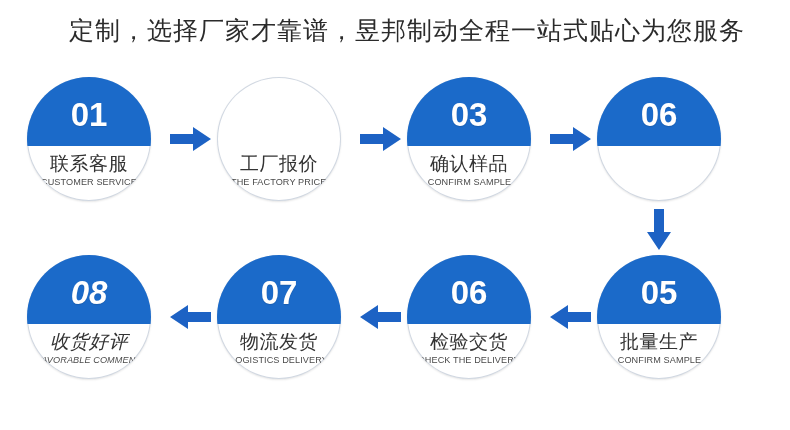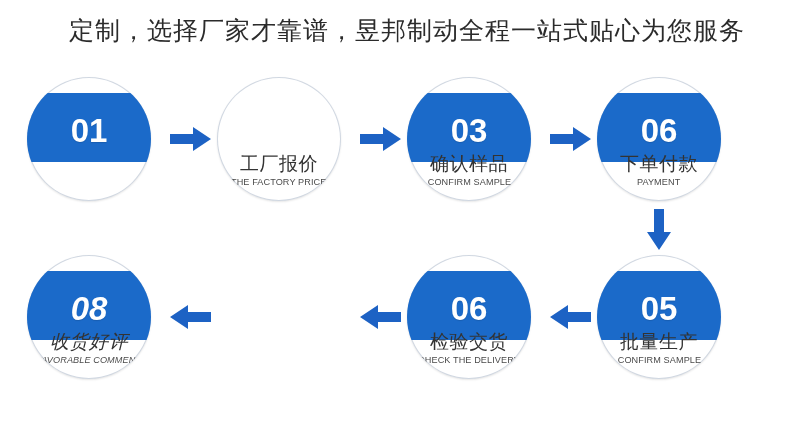--- a/index.html
+++ b/index.html
@@ -43,21 +43,21 @@
     height: 124px;
     border-radius: 50%;
     overflow: hidden;
     background: #ffffff;
     box-shadow: 0 0 0 1px rgba(120,140,170,0.35) inset,
                 0 1px 2px rgba(0,0,0,0.10);
   }
   .step .top {
     position: absolute;
     left: 0;
-    top: 16px;
+    top: 0;
     width: 100%;
     height: 55.5%;
     background: #1B6AC9;
     display: flex;
     align-items: center;
     justify-content: center;
   }
   .step .num {
     color: #ffffff;
     font-size: 33px;
@@ -109,20 +109,24 @@
 <body>
 
 <div id="stage">
 
   <div class="title">定制，选择厂家才靠谱，昱邦制动全程一站式贴心为您服务</div>
 
   <div class="step" style="left:27px; top:77px;">
     <div class="top">
       <span class="num">01</span>
     </div>
+    <div class="bottom">
+      <span class="cn">联系客服</span>
+      <span class="en">CUSTOMER SERVICE</span>
+    </div>
   </div>
 
   <div class="arrow" style="left:170px; top:125px;">
     <svg width="42" height="28" viewBox="0 0 42 28">
       <path d="M0 9 L23 9 L23 2 L41 14 L23 26 L23 19 L0 19 Z" fill="#1D62C4"></path>
     </svg>
   </div>
 
   <div class="step" style="left:217px; top:77px;">
     <div class="bottom">
@@ -149,24 +153,20 @@
 
   <div class="arrow" style="left:550px; top:125px;">
     <svg width="42" height="28" viewBox="0 0 42 28">
       <path d="M0 9 L23 9 L23 2 L41 14 L23 26 L23 19 L0 19 Z" fill="#1D62C4"></path>
     </svg>
   </div>
 
   <div class="step" style="left:597px; top:77px;">
     <div class="top">
       <span class="num">06</span>
-    </div>
-    <div class="bottom">
-      <span class="cn">下单付款</span>
-      <span class="en">PAYMENT</span>
     </div>
   </div>
 
   <div class="arrow" style="left:645px; top:209px;">
     <svg width="28" height="42" viewBox="0 0 28 42">
       <path d="M9 0 L19 0 L19 23 L26 23 L14 41 L2 23 L9 23 Z" fill="#1D62C4"></path>
     </svg>
   </div>
 
   <div class="step" style="left:27px; top:255px;font-style:italic;">
@@ -178,20 +178,29 @@
       <span class="en">FAVORABLE COMMENT</span>
     </div>
   </div>
 
   <div class="arrow" style="left:170px; top:303px;">
     <svg width="42" height="28" viewBox="0 0 42 28">
       <path d="M41 9 L18 9 L18 2 L0 14 L18 26 L18 19 L41 19 Z" fill="#1D62C4"></path>
     </svg>
   </div>
 
+  <div class="step" style="left:217px; top:255px;">
+    <div class="top">
+      <span class="num">07</span>
+    </div>
+    <div class="bottom">
+      <span class="cn">物流发货</span>
+      <span class="en">LOGISTICS DELIVERY</span>
+    </div>
+  </div>
 
   <div class="arrow" style="left:360px; top:303px;">
     <svg width="42" height="28" viewBox="0 0 42 28">
       <path d="M41 9 L18 9 L18 2 L0 14 L18 26 L18 19 L41 19 Z" fill="#1D62C4"></path>
     </svg>
   </div>
 
   <div class="step" style="left:407px; top:255px;">
     <div class="top">
       <span class="num">06</span>

